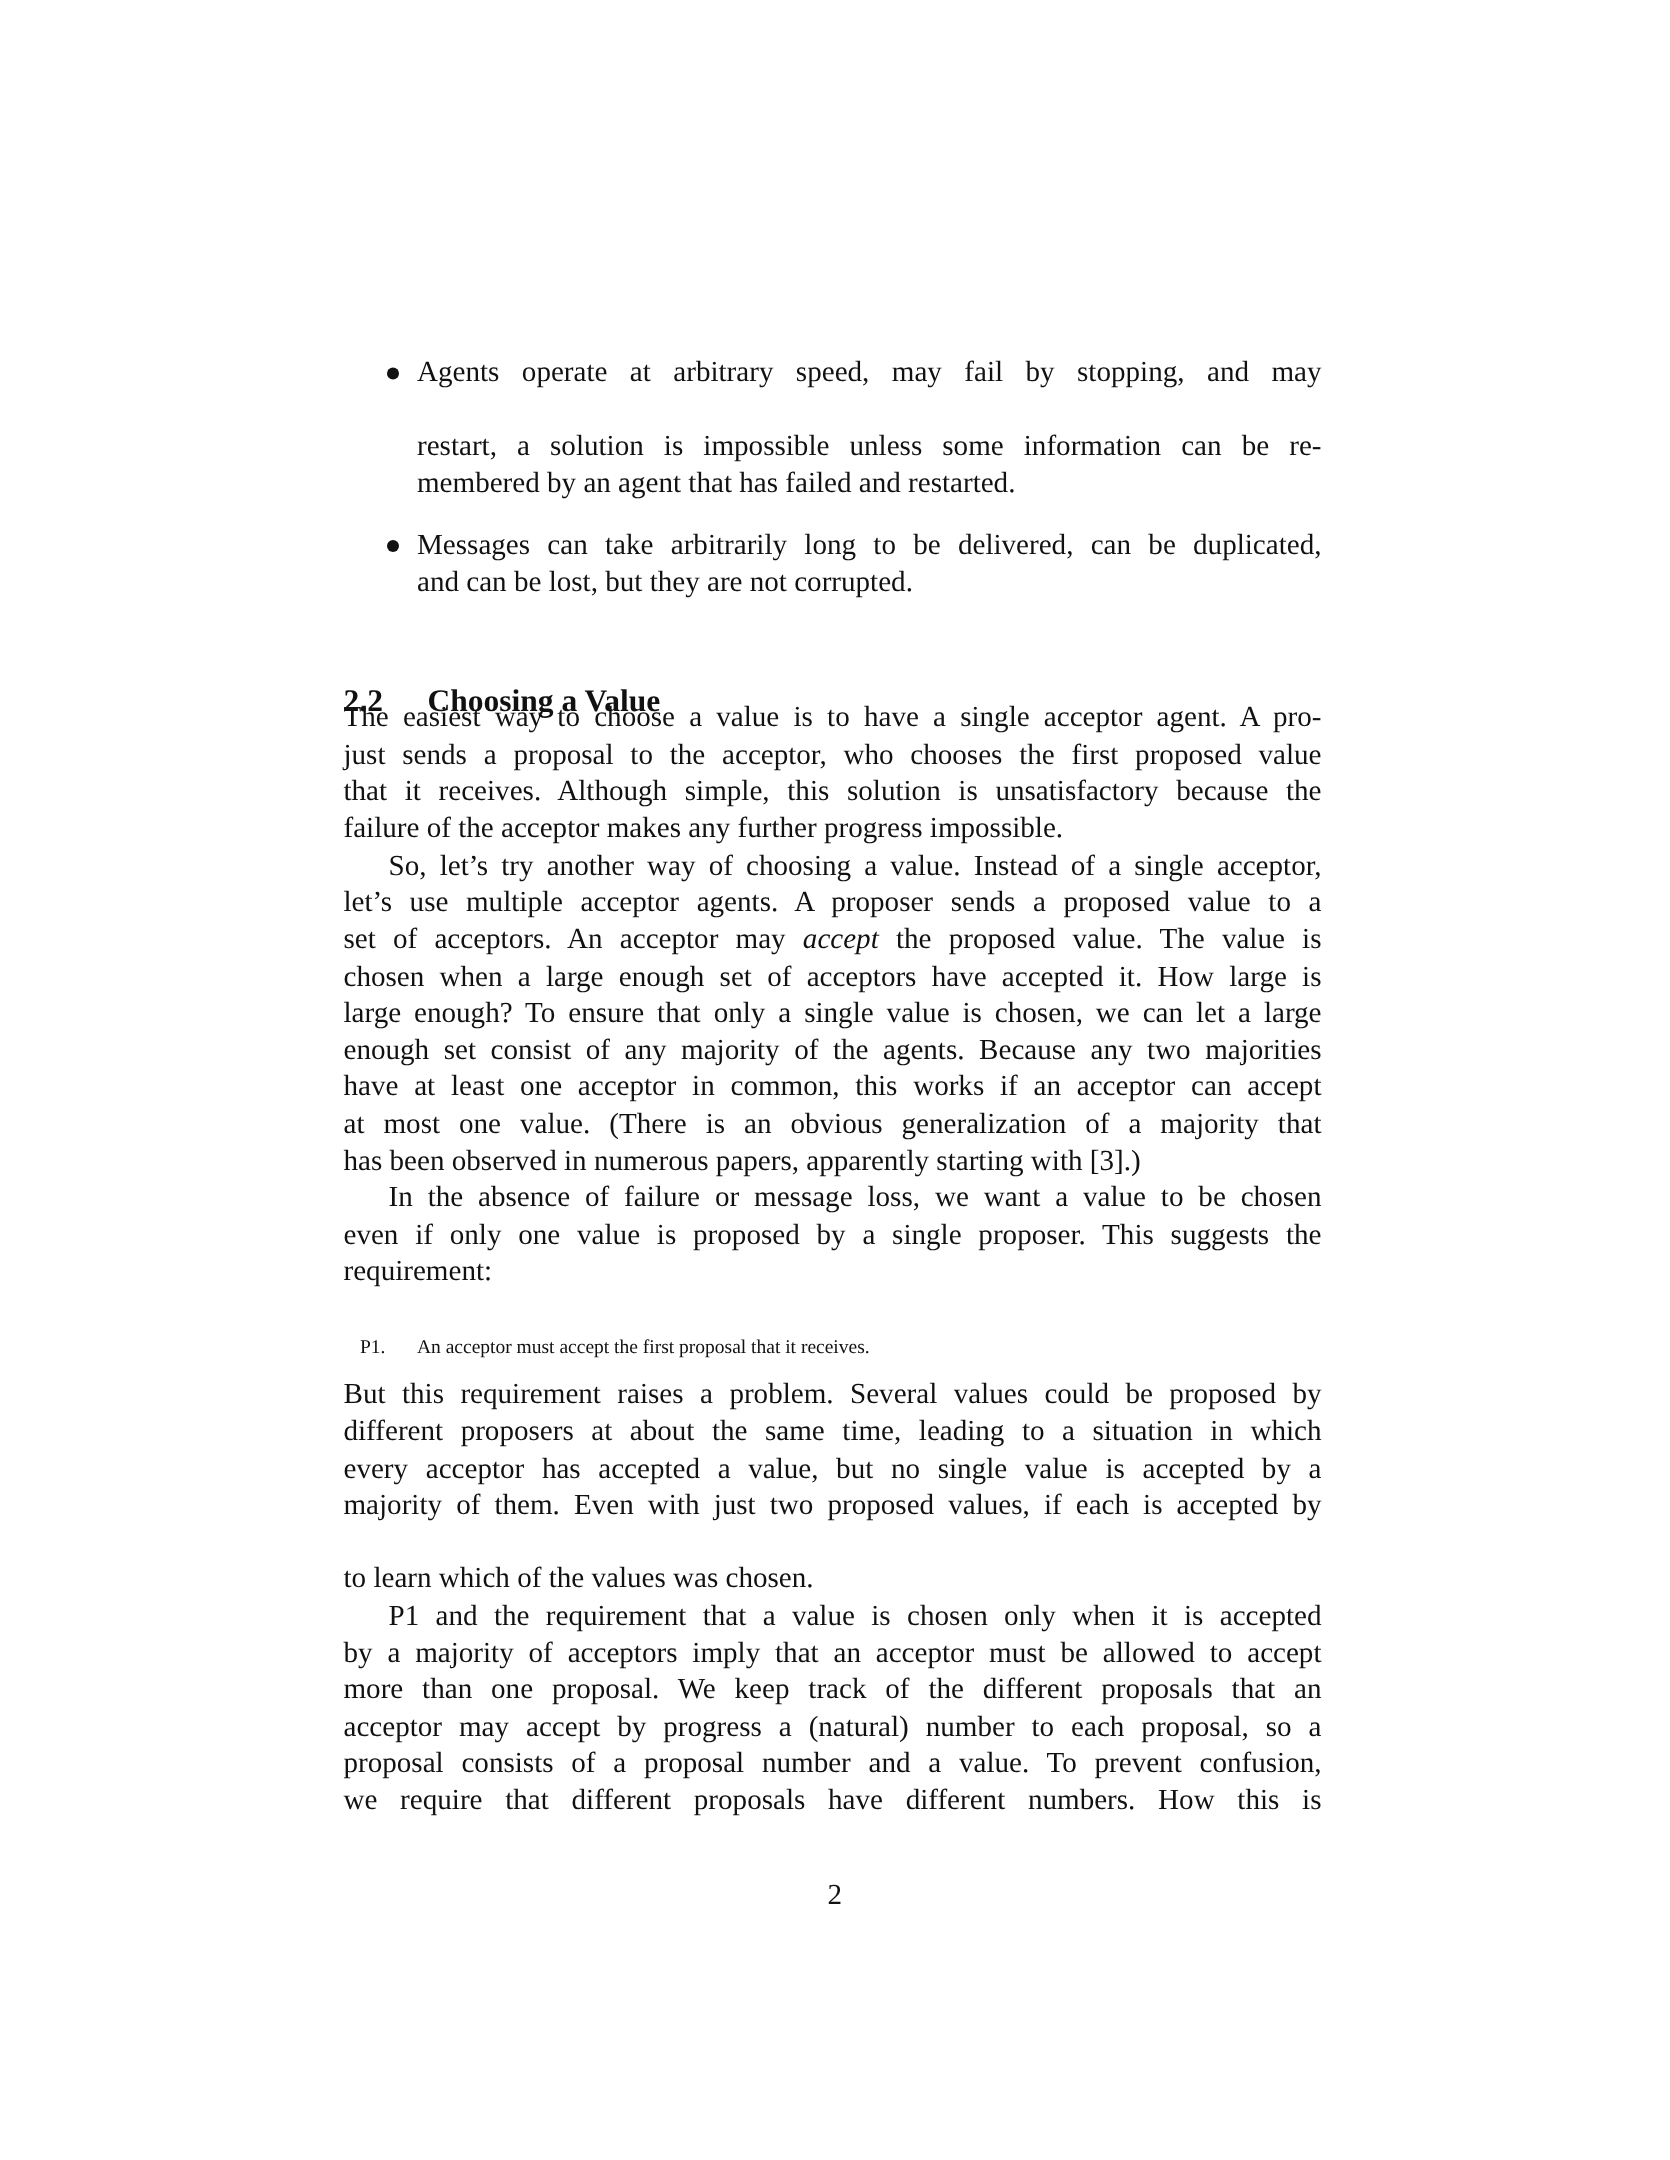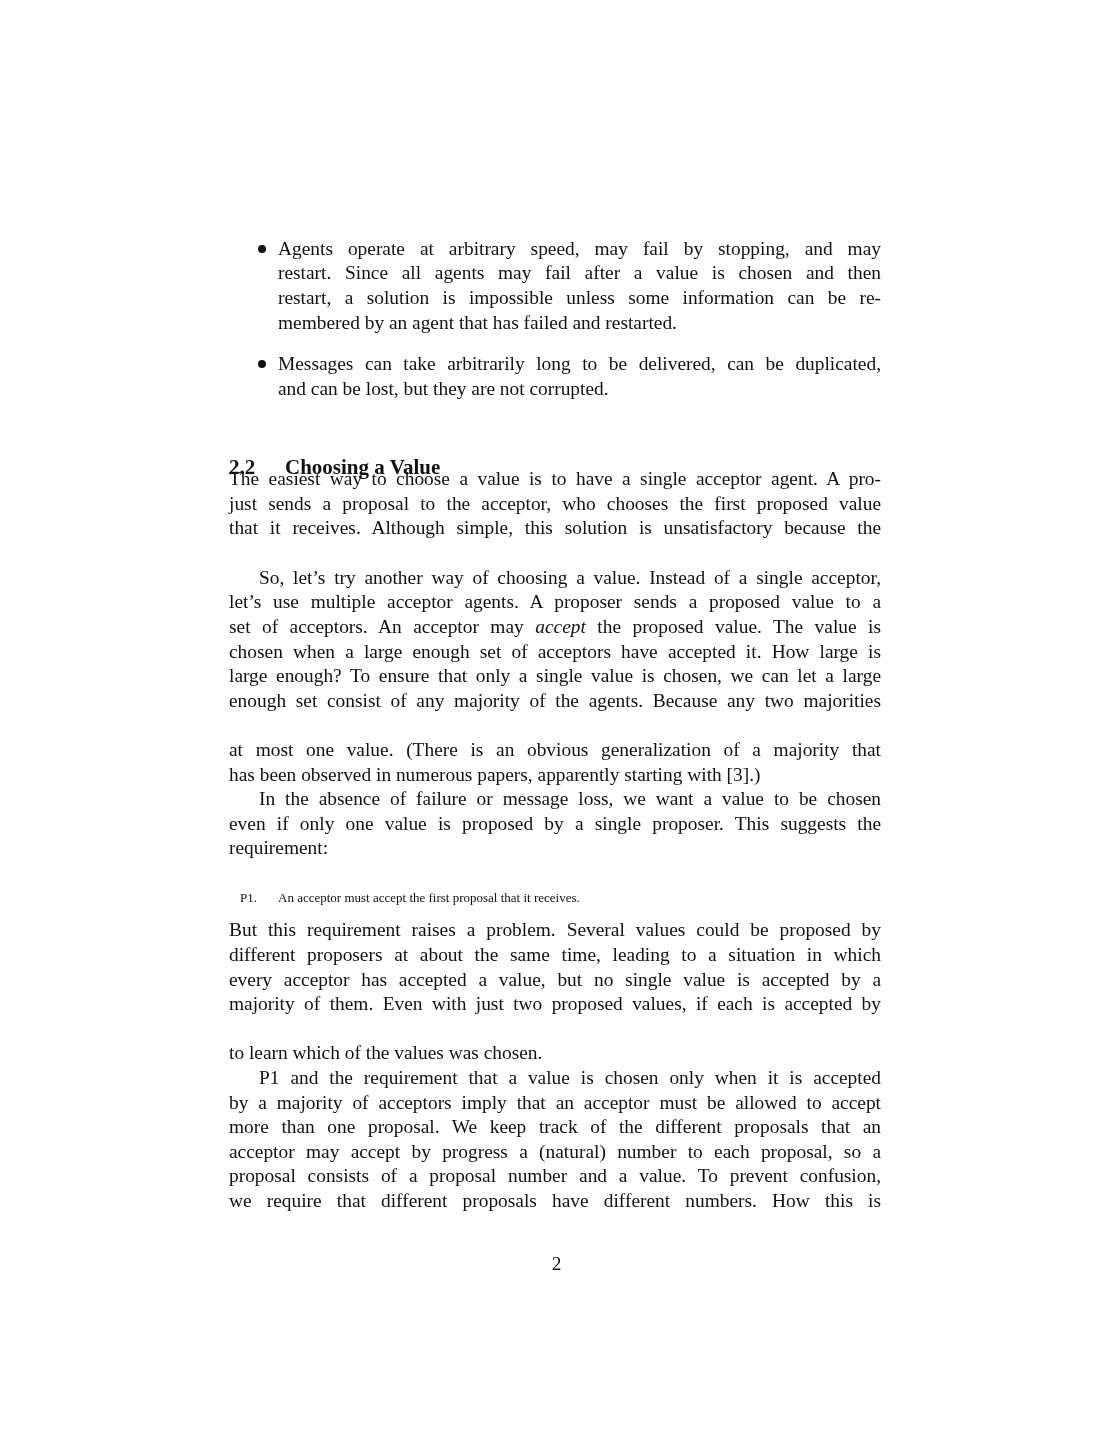--- a/index.html
+++ b/index.html
@@ -20,42 +20,43 @@
   .pagenum { position: absolute; top: 1252px; left: 0; width: 1113px; text-align: center; font-size: 19.4px; line-height: 24px; }
   em { font-style: italic; }
 </style>
 </head>
 <body>
 
 <div class="page">
 
   <div class="bullet-dot" style="top:245px"></div>
   <div class="line bullet-col" style="top:237px">Agents operate at arbitrary speed, may fail by stopping, and may</div>
-  <div class="line bullet-col" style="top:261px">restart. Since all agents may fail after a value is chosen and then</div>
   <div class="line bullet-col" style="top:286px">restart, a solution is impossible unless some information can be re-</div>
   <div class="line bullet-col last" style="top:311px">membered by an agent that has failed and restarted.</div>
 
   <div class="bullet-dot" style="top:360px"></div>
   <div class="line bullet-col" style="top:352px">Messages can take arbitrarily long to be delivered, can be duplicated,</div>
   <div class="line bullet-col last" style="top:377px">and can be lost, but they are not corrupted.</div>
 
   <div class="heading">
     <span class="num">2.2</span><span>Choosing a Value</span>
   </div>
 
   <div class="line body-col" style="top:467px">The easiest way to choose a value is to have a single acceptor agent. A pro-</div>
   <div class="line body-col" style="top:492px">just sends a proposal to the acceptor, who chooses the first proposed value</div>
   <div class="line body-col" style="top:516px">that it receives. Although simple, this solution is unsatisfactory because the</div>
+  <div class="line body-col last" style="top:541px">failure of the acceptor makes any further progress impossible.</div>
 
   <div class="line indent" style="top:566px">So, let’s try another way of choosing a value. Instead of a single acceptor,</div>
   <div class="line body-col" style="top:590px">let’s use multiple acceptor agents. A proposer sends a proposed value to a</div>
   <div class="line body-col" style="top:615px"><span>set of acceptors. An acceptor may</span> <em>accept</em> <span>the proposed value. The value is</span></div>
   <div class="line body-col" style="top:640px">chosen when a large enough set of acceptors have accepted it. How large is</div>
   <div class="line body-col" style="top:664px">large enough? To ensure that only a single value is chosen, we can let a large</div>
   <div class="line body-col" style="top:689px">enough set consist of any majority of the agents. Because any two majorities</div>
+  <div class="line body-col" style="top:713px">have at least one acceptor in common, this works if an acceptor can accept</div>
   <div class="line body-col" style="top:738px">at most one value. (There is an obvious generalization of a majority that</div>
   <div class="line body-col last" style="top:763px">has been observed in numerous papers, apparently starting with [3].)</div>
 
   <div class="line indent" style="top:787px">In the absence of failure or message loss, we want a value to be chosen</div>
   <div class="line body-col" style="top:812px">even if only one value is proposed by a single proposer. This suggests the</div>
   <div class="line body-col last" style="top:836px">requirement:</div>
 
   <div class="p1">
     <span class="lbl">P1.</span><span>An acceptor must accept the first proposal that it receives.</span>
   </div>

